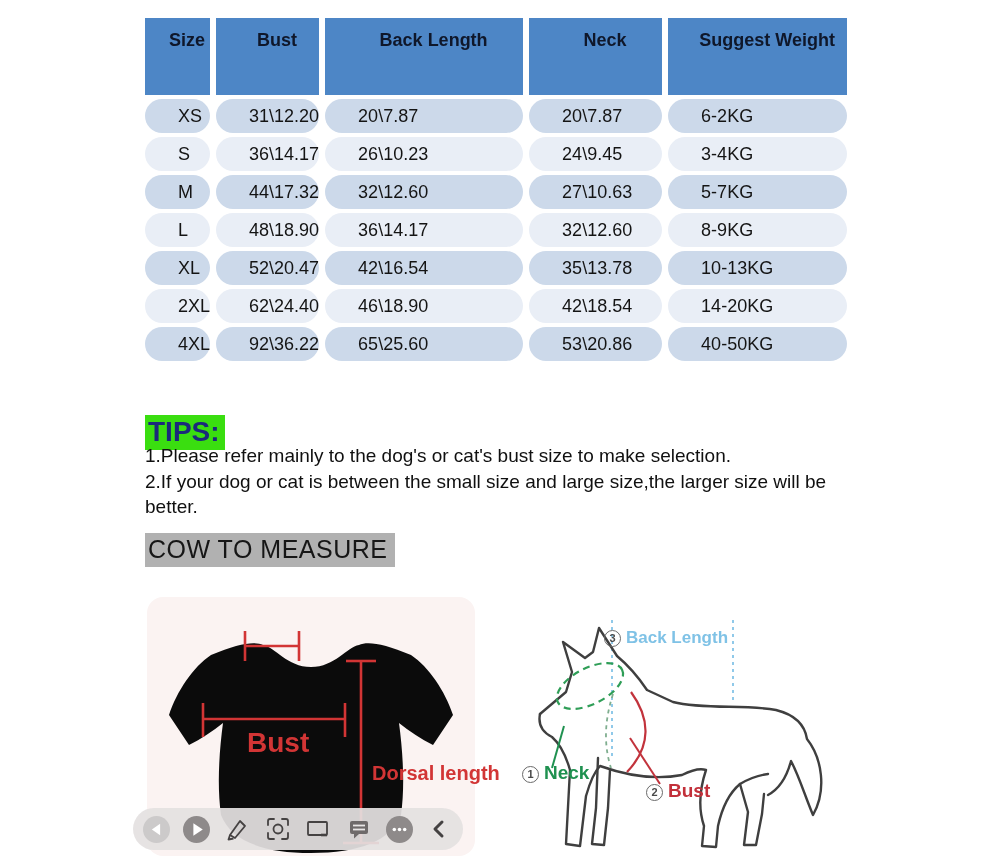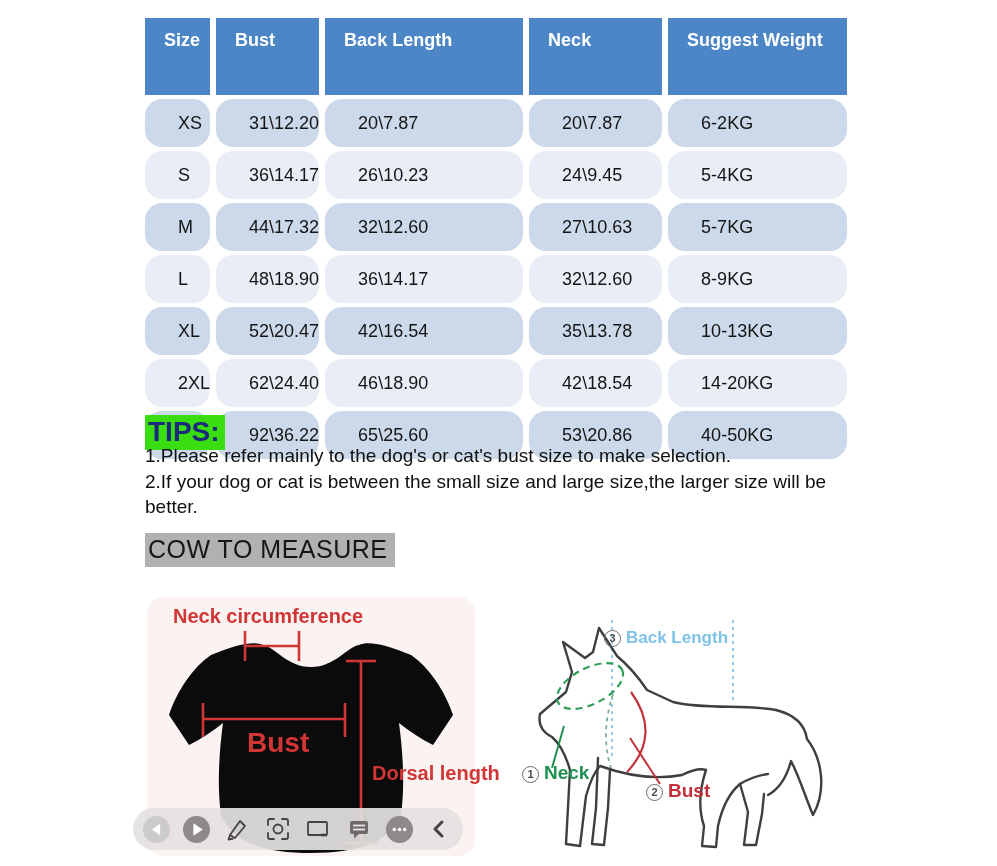--- a/index.html
+++ b/index.html
@@ -1,23 +1,23 @@
 <!DOCTYPE html>
 <html><head>
 <meta charset="utf-8">
 <style>
   html,body{margin:0;padding:0;background:#ffffff;}
   .page{position:relative;width:997px;height:866px;background:#ffffff;overflow:hidden;
         font-family:"Liberation Sans",sans-serif;}
 
   
   table.size-chart{position:absolute;left:139px;top:14px;border-collapse:separate;border-spacing:6px 4px;}
-  table.size-chart th{background:#4d86c6;color:#ffffff;font-size:18px;font-weight:bold;text-align:left;
+  table.size-chart th{background:#4d86c6;color:#0f172a;font-size:18px;font-weight:bold;text-align:center;
         vertical-align:top;padding:12px 0 0 19px;height:77px;box-sizing:border-box;}
-  table.size-chart td{font-size:18px;color:#141414;padding:0 0 0 33px;height:48px;vertical-align:middle;box-sizing:border-box;border-radius:17px;}
+  table.size-chart td{font-size:18px;color:#141414;padding:0 0 0 33px;height:34px;vertical-align:middle;box-sizing:border-box;border-radius:17px;}
   table.size-chart tbody tr:nth-child(odd) td{background:#ccd9ea;}
   table.size-chart tbody tr:nth-child(even) td{background:#e9eef6;}
 
   
   .tips-label{position:absolute;left:145px;top:415px;background:#3ade10;color:#1b2a7b;
         font-size:28px;font-weight:bold;padding:1px 5px 2px 3px;}
   .tips-text{position:absolute;left:145px;top:443px;width:722px;font-size:19px;line-height:25.5px;color:#101010;}
 
   
   .measure-title{position:absolute;left:145px;top:533px;background:#b1b1b1;color:#161616;
@@ -73,21 +73,21 @@
         <td>31\12.20</td>
         <td>20\7.87</td>
         <td>20\7.87</td>
         <td>6-2KG</td>
       </tr>
       <tr>
         <td>S</td>
         <td>36\14.17</td>
         <td>26\10.23</td>
         <td>24\9.45</td>
-        <td>5-4KG</td>
+        <td>3-4KG</td>
       </tr>
       <tr>
         <td>M</td>
         <td>44\17.32</td>
         <td>32\12.60</td>
         <td>27\10.63</td>
         <td>5-7KG</td>
       </tr>
       <tr>
         <td>L</td>
@@ -148,21 +148,20 @@
         <line x1="198" y1="106" x2="198" y2="140"></line>
         <line x1="56" y1="122" x2="198" y2="122"></line>
       </g>
 
       <g stroke="#d23535" stroke-width="2.6">
         <line x1="214" y1="64" x2="214" y2="246"></line>
         <line x1="199" y1="64" x2="229" y2="64"></line>
         <line x1="196" y1="246" x2="232" y2="246"></line>
       </g>
     </svg>
-    <span class="lbl lbl-neckc">Neck circumference</span>
     <span class="lbl lbl-bust-shirt">Bust</span>
     <span class="lbl lbl-dorsal">Dorsal length</span>
   </div>
 
   <div class="dog-area">
     <svg width="380" height="260" viewBox="0 0 380 260">
 
       <g stroke="#90c9e9" stroke-width="2" stroke-dasharray="3,4">
         <line x1="112" y1="22" x2="112" y2="160"></line>
         <line x1="233" y1="22" x2="233" y2="103"></line>

